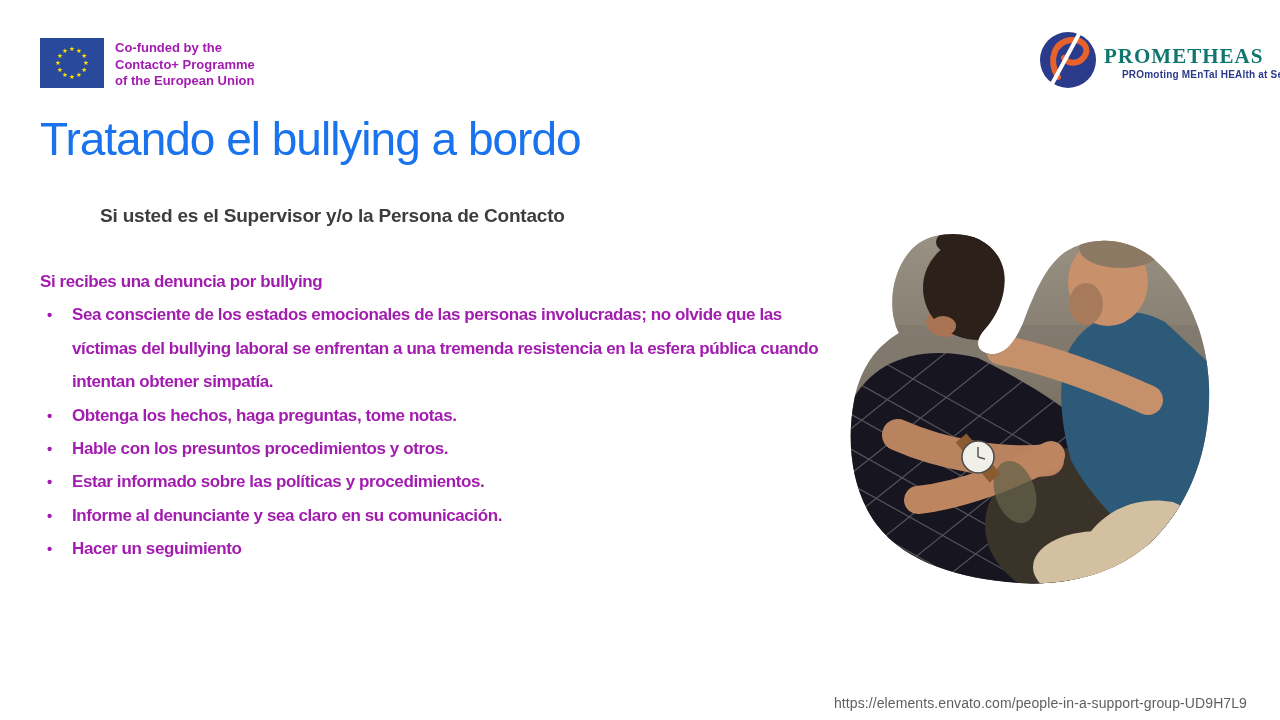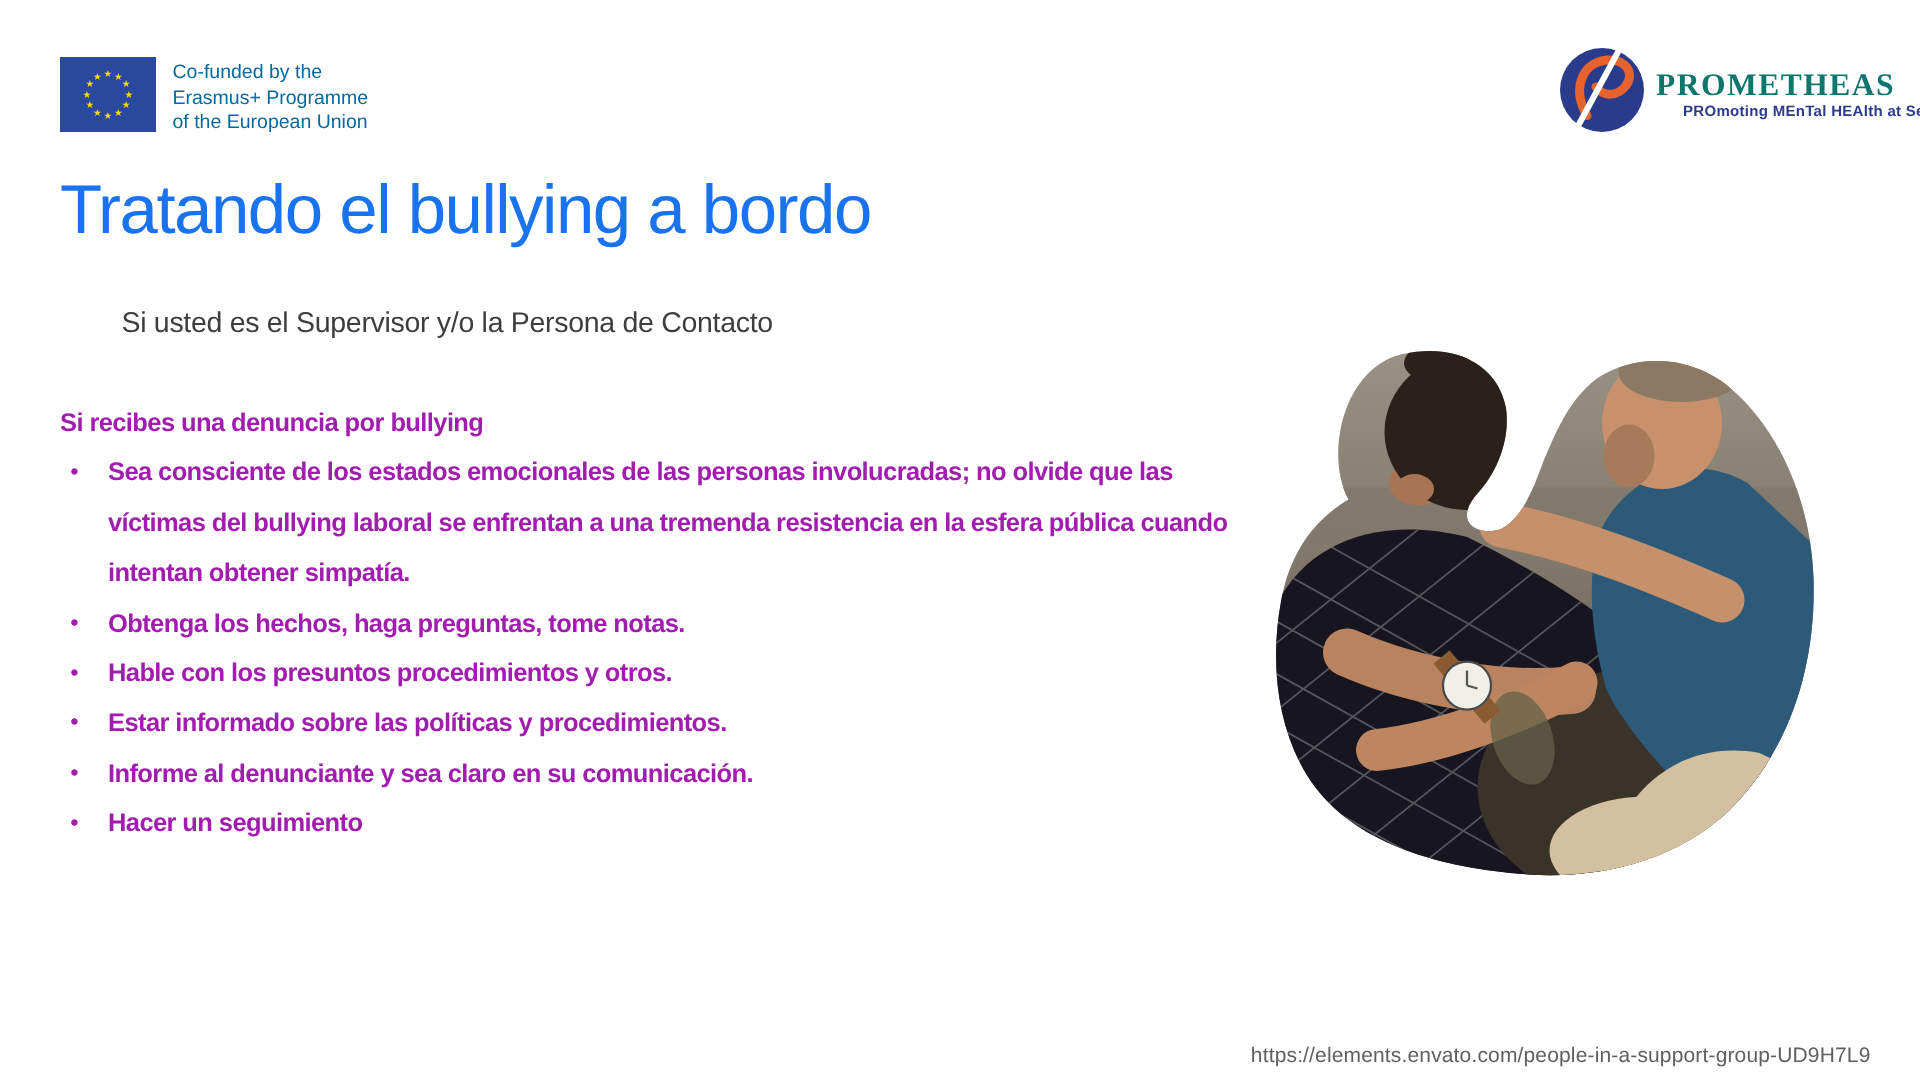--- a/index.html
+++ b/index.html
@@ -3,33 +3,33 @@
 <meta charset="utf-8">
 <style>
   html,body{margin:0;padding:0;}
   body{
     width:1280px;height:720px;position:relative;overflow:hidden;
     background:#ffffff;font-family:"Liberation Sans",sans-serif;
   }
   
   .eu-logo{position:absolute;left:40px;top:38px;display:flex;align-items:flex-start;}
   .eu-flag{width:64px;height:50px;display:block;}
-  .eu-text{margin-left:11px;color:#0369a1;font-size:13px;line-height:16.5px;font-weight:400;padding-top:2px;}
+  .eu-text{margin-left:11px;color:#a21caf;font-size:13px;line-height:16.5px;font-weight:700;padding-top:2px;}
   .prom-logo{position:absolute;left:1038px;top:30px;width:212px;height:64px;}
   .prom-mark{position:absolute;left:0;top:0;width:60px;height:60px;}
   .prom-name{position:absolute;left:66px;top:14px;color:#0f766e;font-size:21px;font-weight:700;letter-spacing:1px;white-space:nowrap;font-family:Liberation Serif, serif;}
   .prom-tagline{position:absolute;left:84px;top:39px;color:#2B3B8C;font-size:10px;font-weight:600;letter-spacing:0.2px;white-space:nowrap;}
   
   .slide-title{
     position:absolute;left:40px;top:112px;margin:0;
     color:#1A73EE;font-size:46px;font-weight:400;letter-spacing:-1px;white-space:nowrap;
   }
   .slide-subtitle{
-    position:absolute;left:81px;top:205px;margin:0;
-    color:#3D3D3D;font-size:19px;font-weight:400;letter-spacing:-0.2px;white-space:nowrap;text-align:center;
+    position:absolute;left:100px;top:205px;margin:0;
+    color:#3D3D3D;font-size:19px;font-weight:700;letter-spacing:-0.2px;white-space:nowrap;text-align:center;
   }
   
   .body-block{
     position:absolute;left:40px;top:265px;width:800px;
     color:#a21caf;font-size:17px;font-weight:700;letter-spacing:-0.4px;line-height:33.4px;
   }
   .body-intro{margin:0;}
   .bullet-list{list-style:none;margin:0;padding:0;}
   .bullet-list li{position:relative;padding-left:32px;margin:0;}
   .bullet-list li::before{content:"•";position:absolute;left:7px;top:0;font-size:15px;}
@@ -57,21 +57,21 @@
       <text x="32" y="41.2">★</text>
         <text x="25" y="39.3">★</text>
         <text x="19.9" y="34.2">★</text>
       <text x="18" y="27.2">★</text>
         <text x="19.9" y="20.2">★</text>
         <text x="25" y="15.1">★</text>
     </g>
   </svg>
   <div class="eu-text">
     <div>Co-funded by the</div>
-    <div>Erasmus+ Programme</div>
+    <div>Contacto+ Programme</div>
     <div>of the European Union</div>
   </div>
 </div>
 
 <div class="prom-logo">
   <svg class="prom-mark" viewBox="0 0 60 60" aria-hidden="true">
     <circle cx="30" cy="30" r="28" fill="#2B3B8C"></circle>
     <path d="M 20,47 C 10,30 16,12 33,10 C 46,9 52,19 46,27 C 41,34 31,35 26,28" stroke="#E7622C" stroke-width="6" fill="none" stroke-linecap="round"></path>
     <line x1="41" y1="4" x2="14" y2="54" stroke="#ffffff" stroke-width="4"></line>
   </svg>

